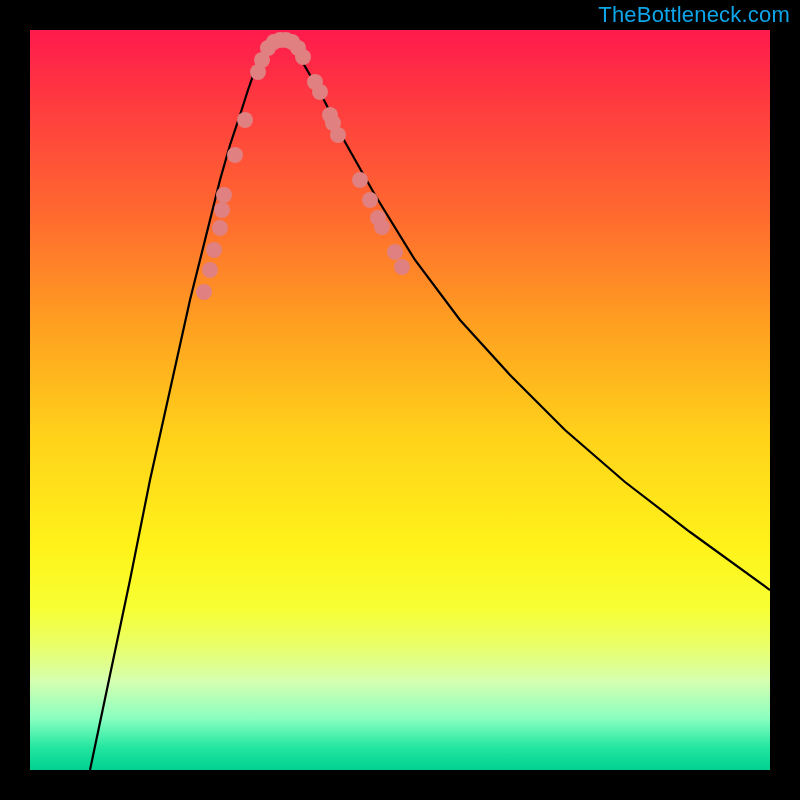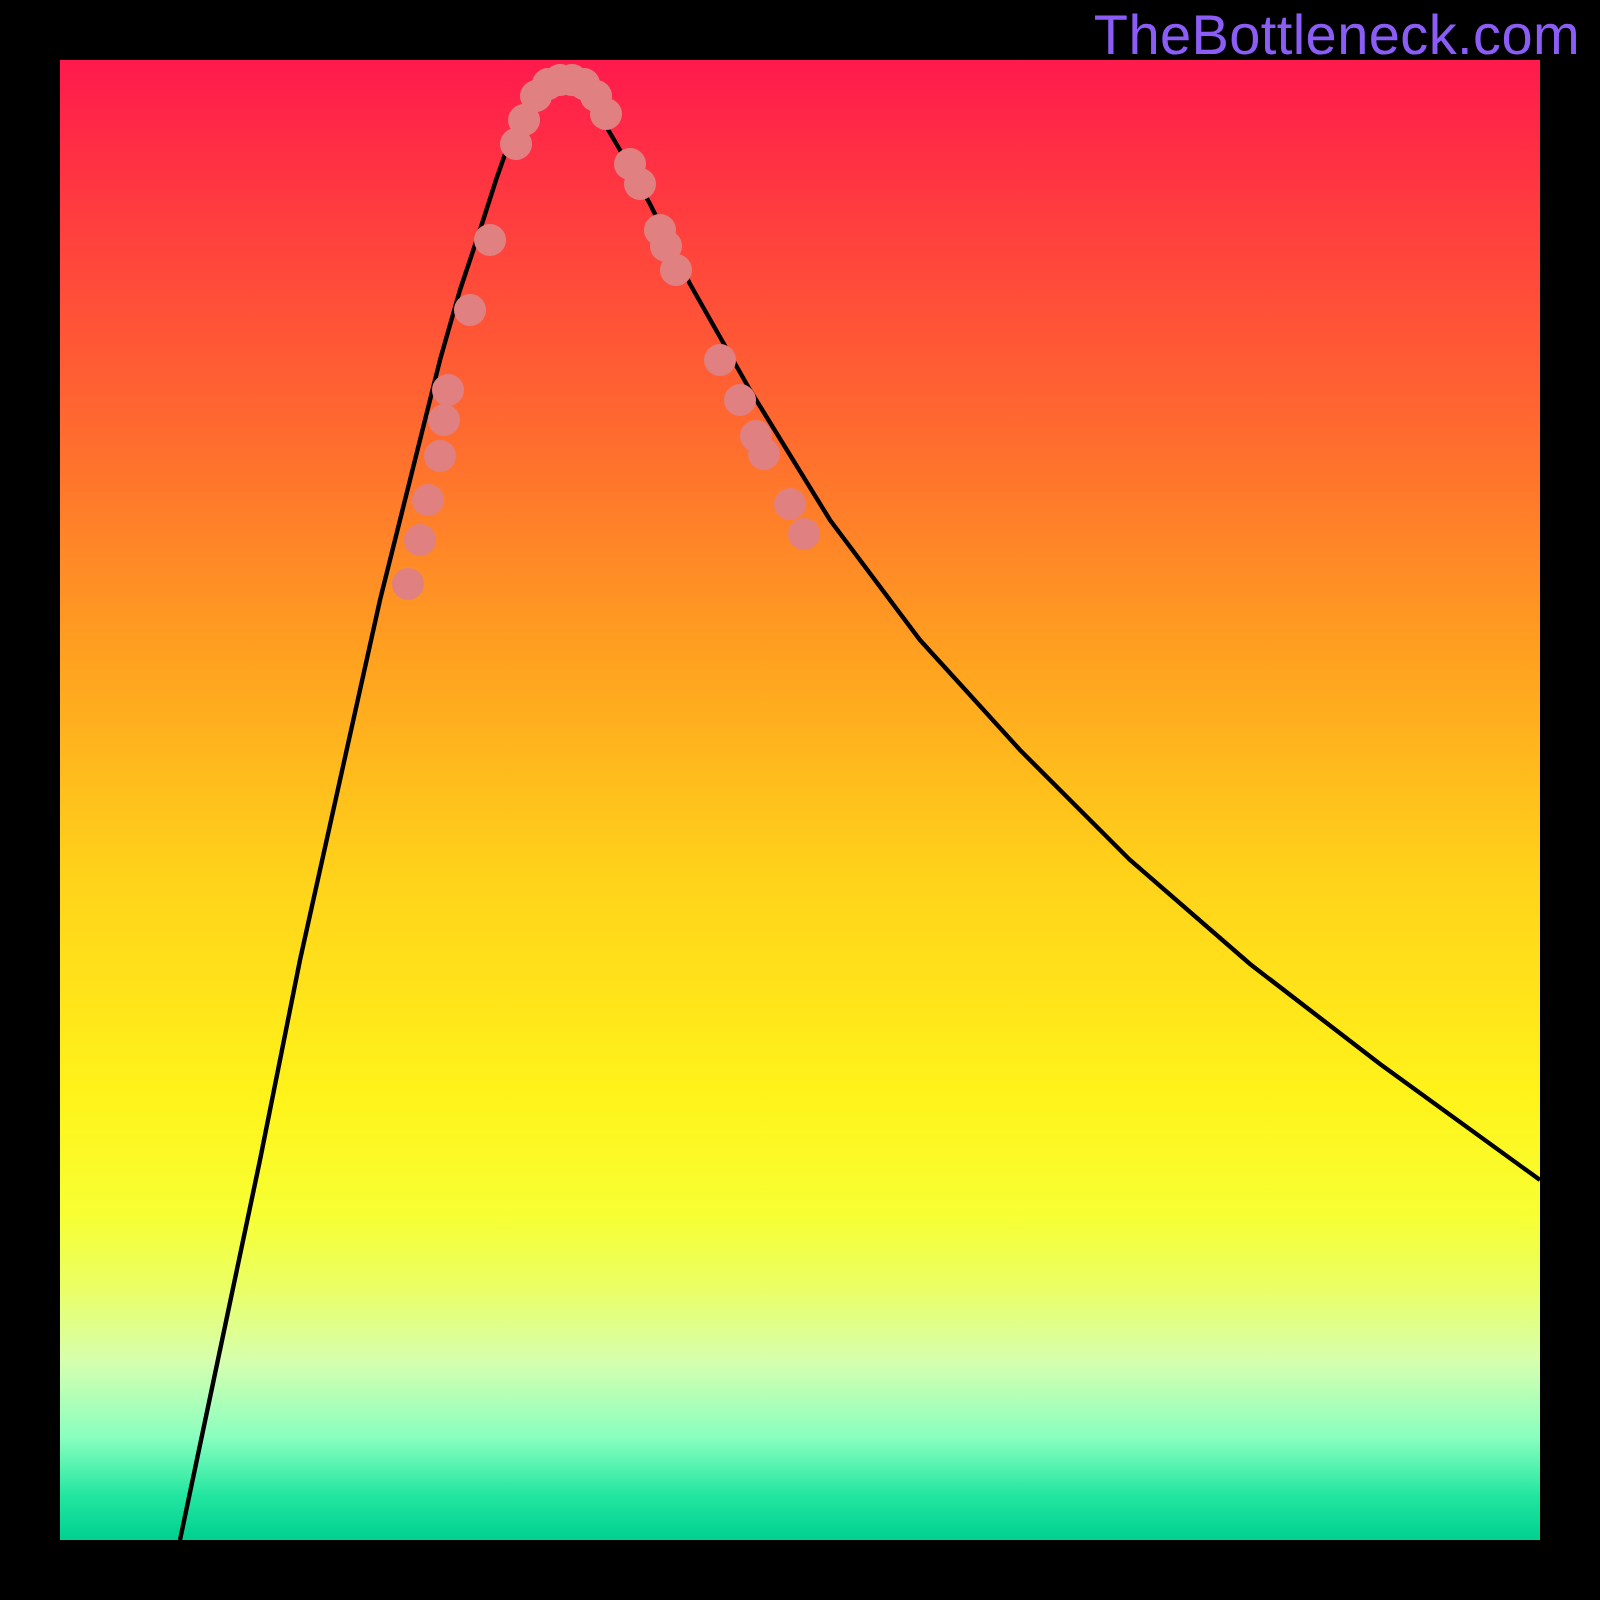--- a/index.html
+++ b/index.html
@@ -37,22 +37,22 @@
       #8affc0 93%,
       #22e6a0 97%,
       #00d090 100%
     );
   }
   .watermark {
     position: absolute;
     top: 2px;
     right: 10px;
     font-family: Arial, Helvetica, sans-serif;
-    font-size: 28px;
-    color: #8b5cf6;
+    font-size: 22px;
+    color: #0ea5e9;
     letter-spacing: 0.2px;
   }
   svg.curve {
     position: absolute;
     left: 0;
     top: 0;
     width: 740px;
     height: 740px;
   }
 </style>

